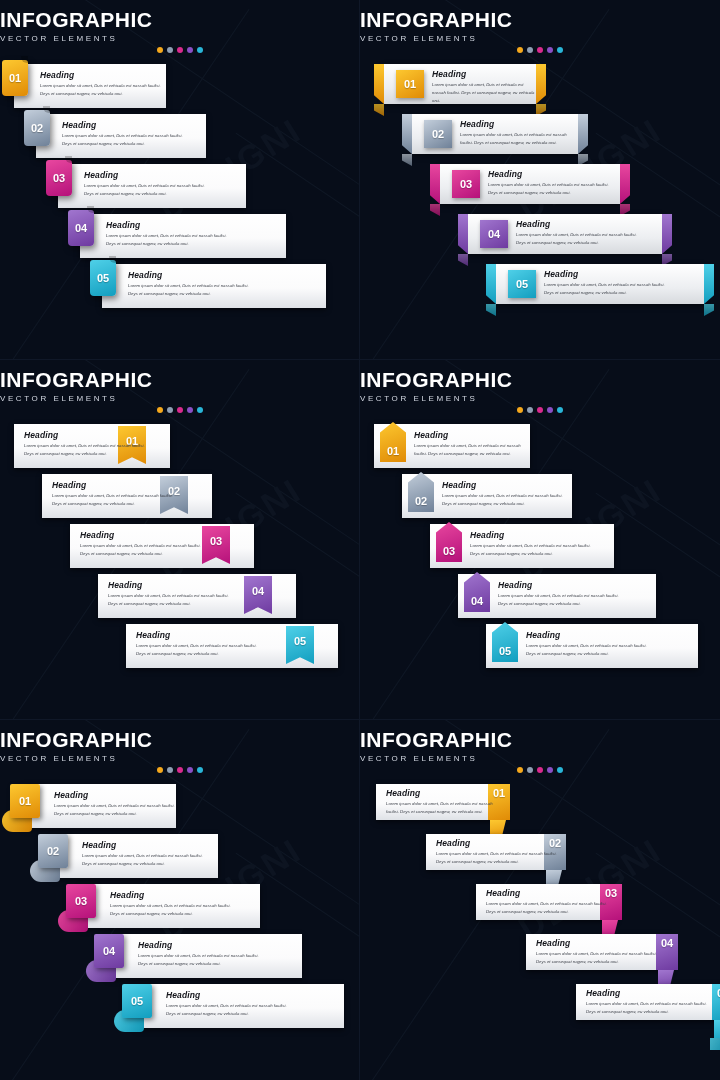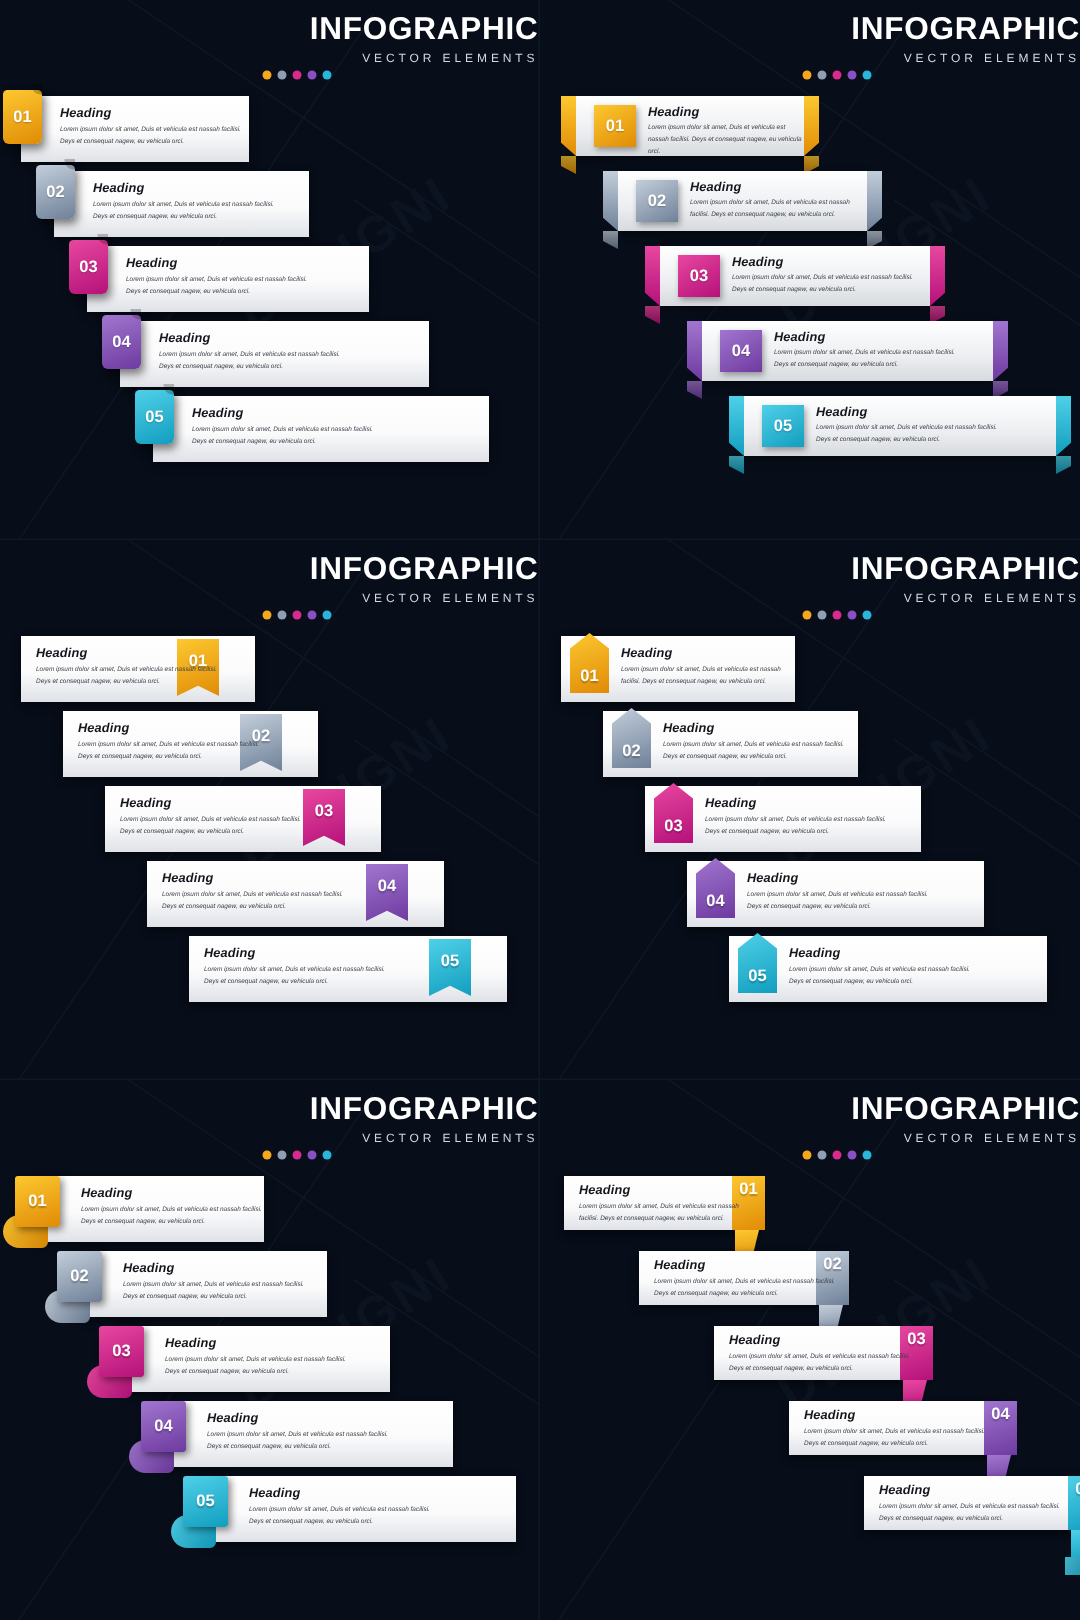--- a/index.html
+++ b/index.html
@@ -20,21 +20,21 @@
   .panel:nth-child(n+5){ border-bottom:none; }
 
   
   .wm { position:absolute; inset:0; pointer-events:none; opacity:.55; }
   .wm i { position:absolute; background:#16202f; }
   .wmtext { position:absolute; color:#121b29; font-size:34px; font-weight:700;
             letter-spacing:3px; transform:rotate(-32deg); white-space:nowrap;
             font-family:"Liberation Sans", sans-serif; }
 
   
-  .hdr { position:absolute; left:0; right:0; top:8px; text-align:right; z-index:3;padding-left:36px; }
+  .hdr { position:absolute; left:0; right:0; top:8px; text-align:left; z-index:3; }
   .hdr .title { color:#ffffff; font-size:21px; font-weight:700; letter-spacing:.5px;
                 font-family:"Liberation Sans", sans-serif; }
   .hdr .sub { color:#d3d8e2; font-size:8px; letter-spacing:2.6px; margin-top:2px; }
   .dots { margin-top:4px; display:flex; gap:4px; justify-content:center; }
   .dots span { width:6px; height:6px; border-radius:50%; display:block; }
 
   
   .rows { position:absolute; left:0; top:64px; width:360px; height:296px; z-index:2; }
   .row { position:absolute; height:44px; }
   .card { position:absolute; inset:0;

